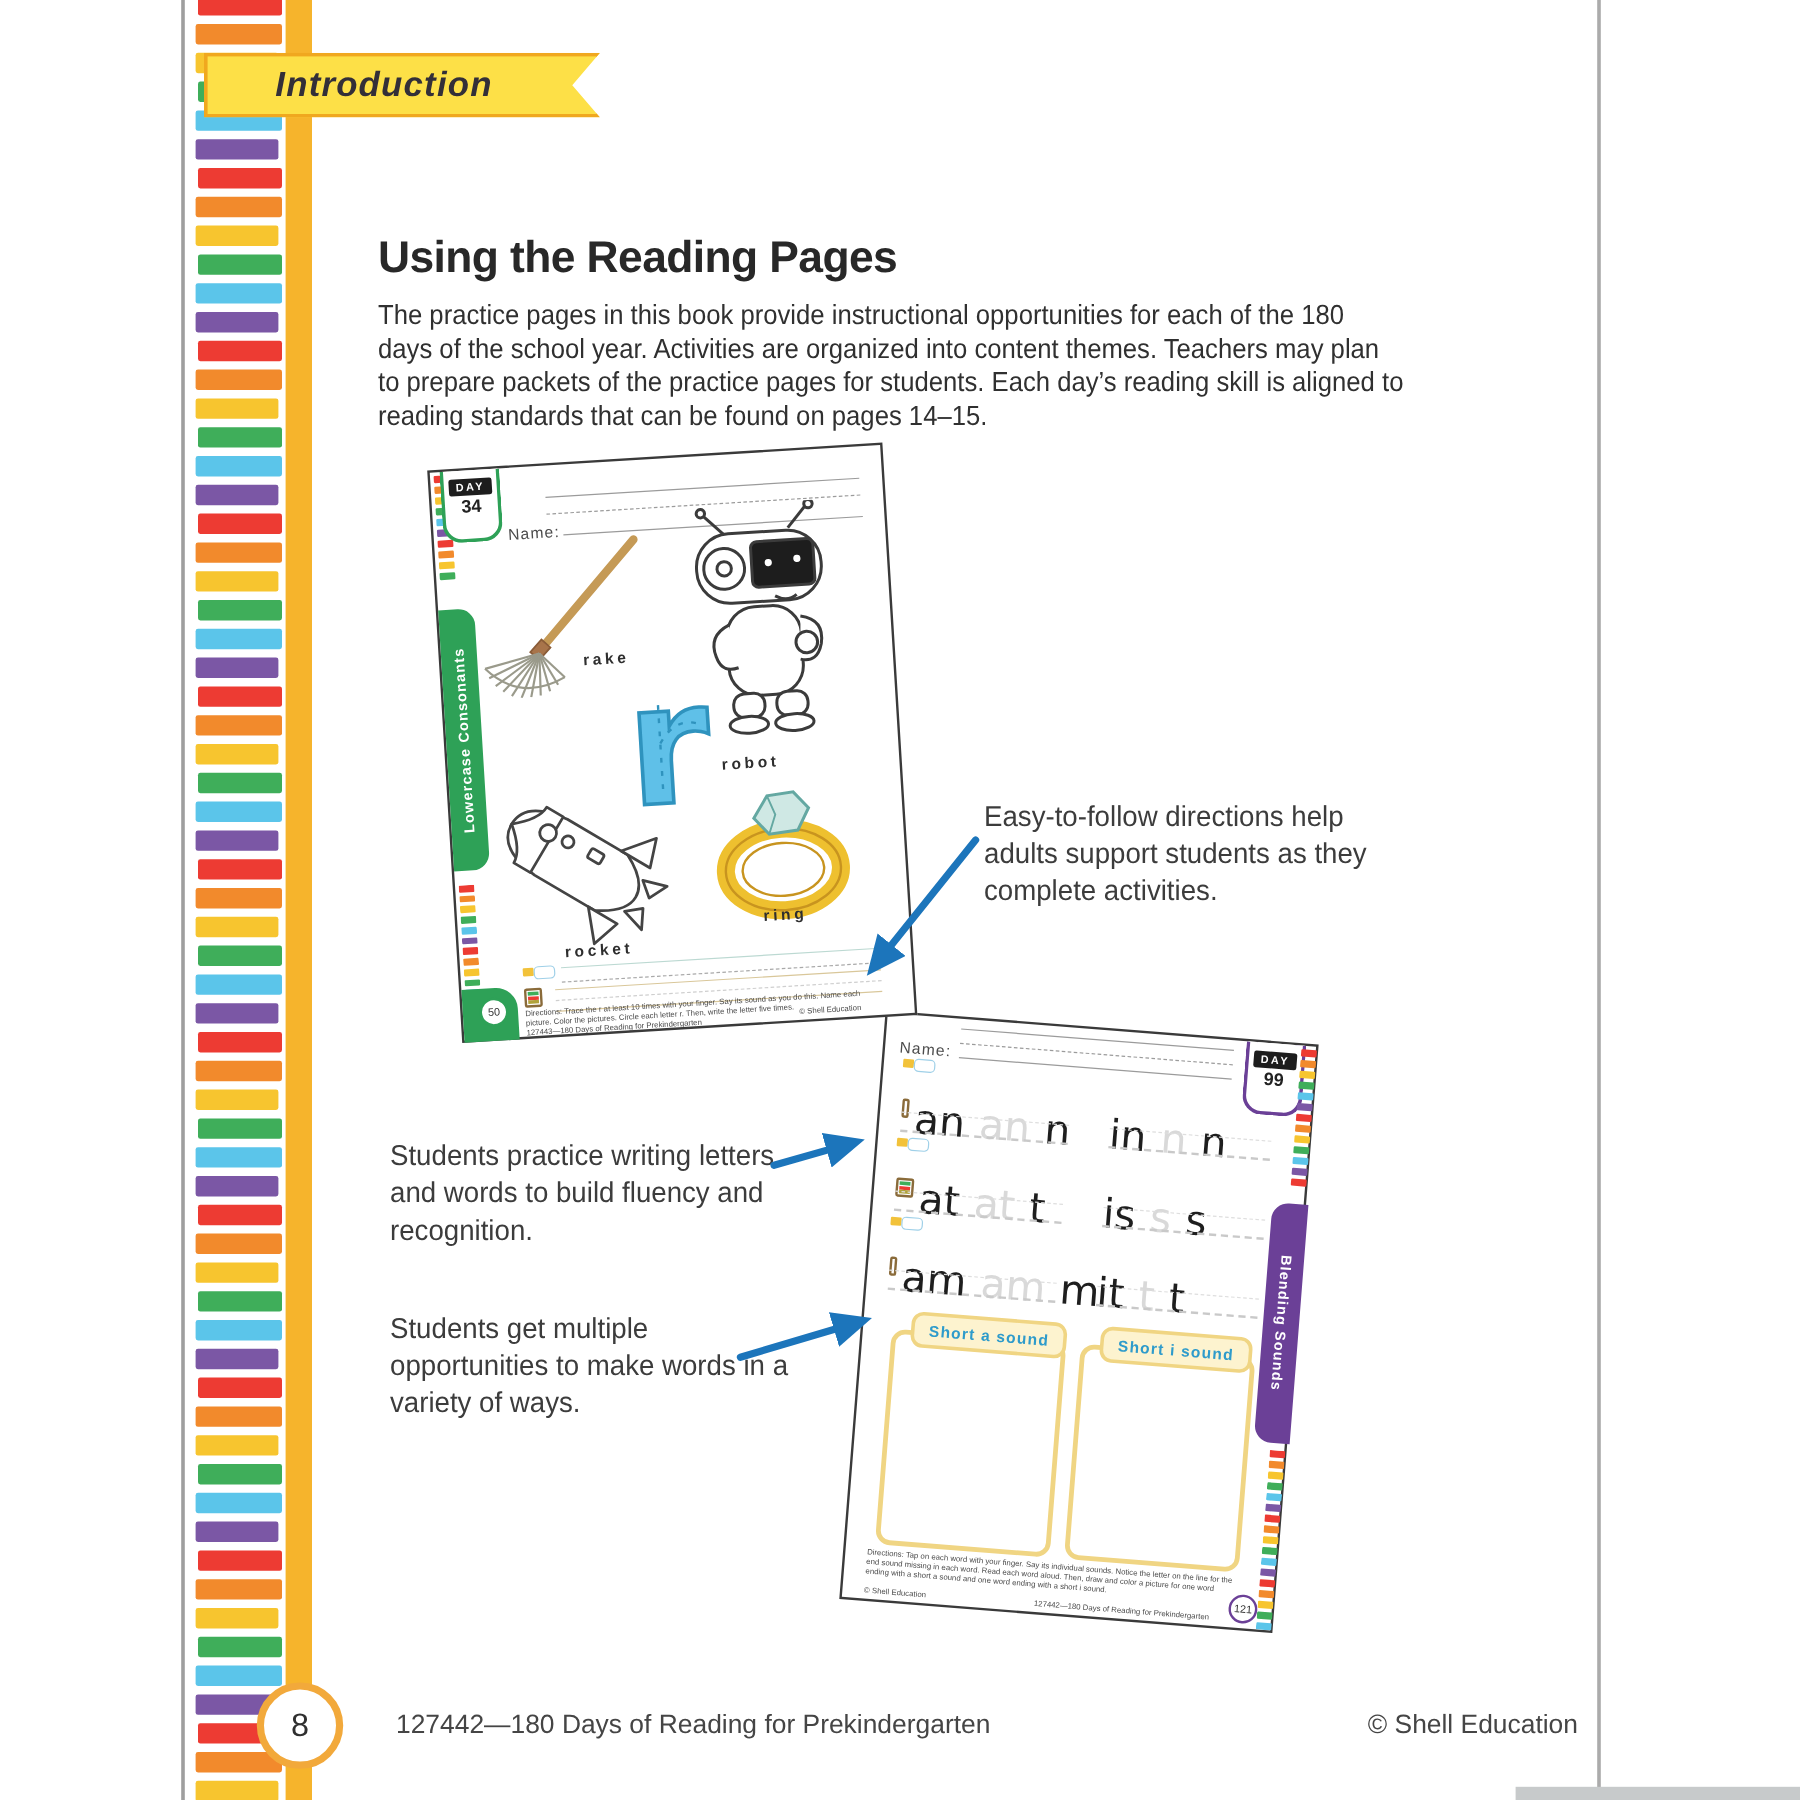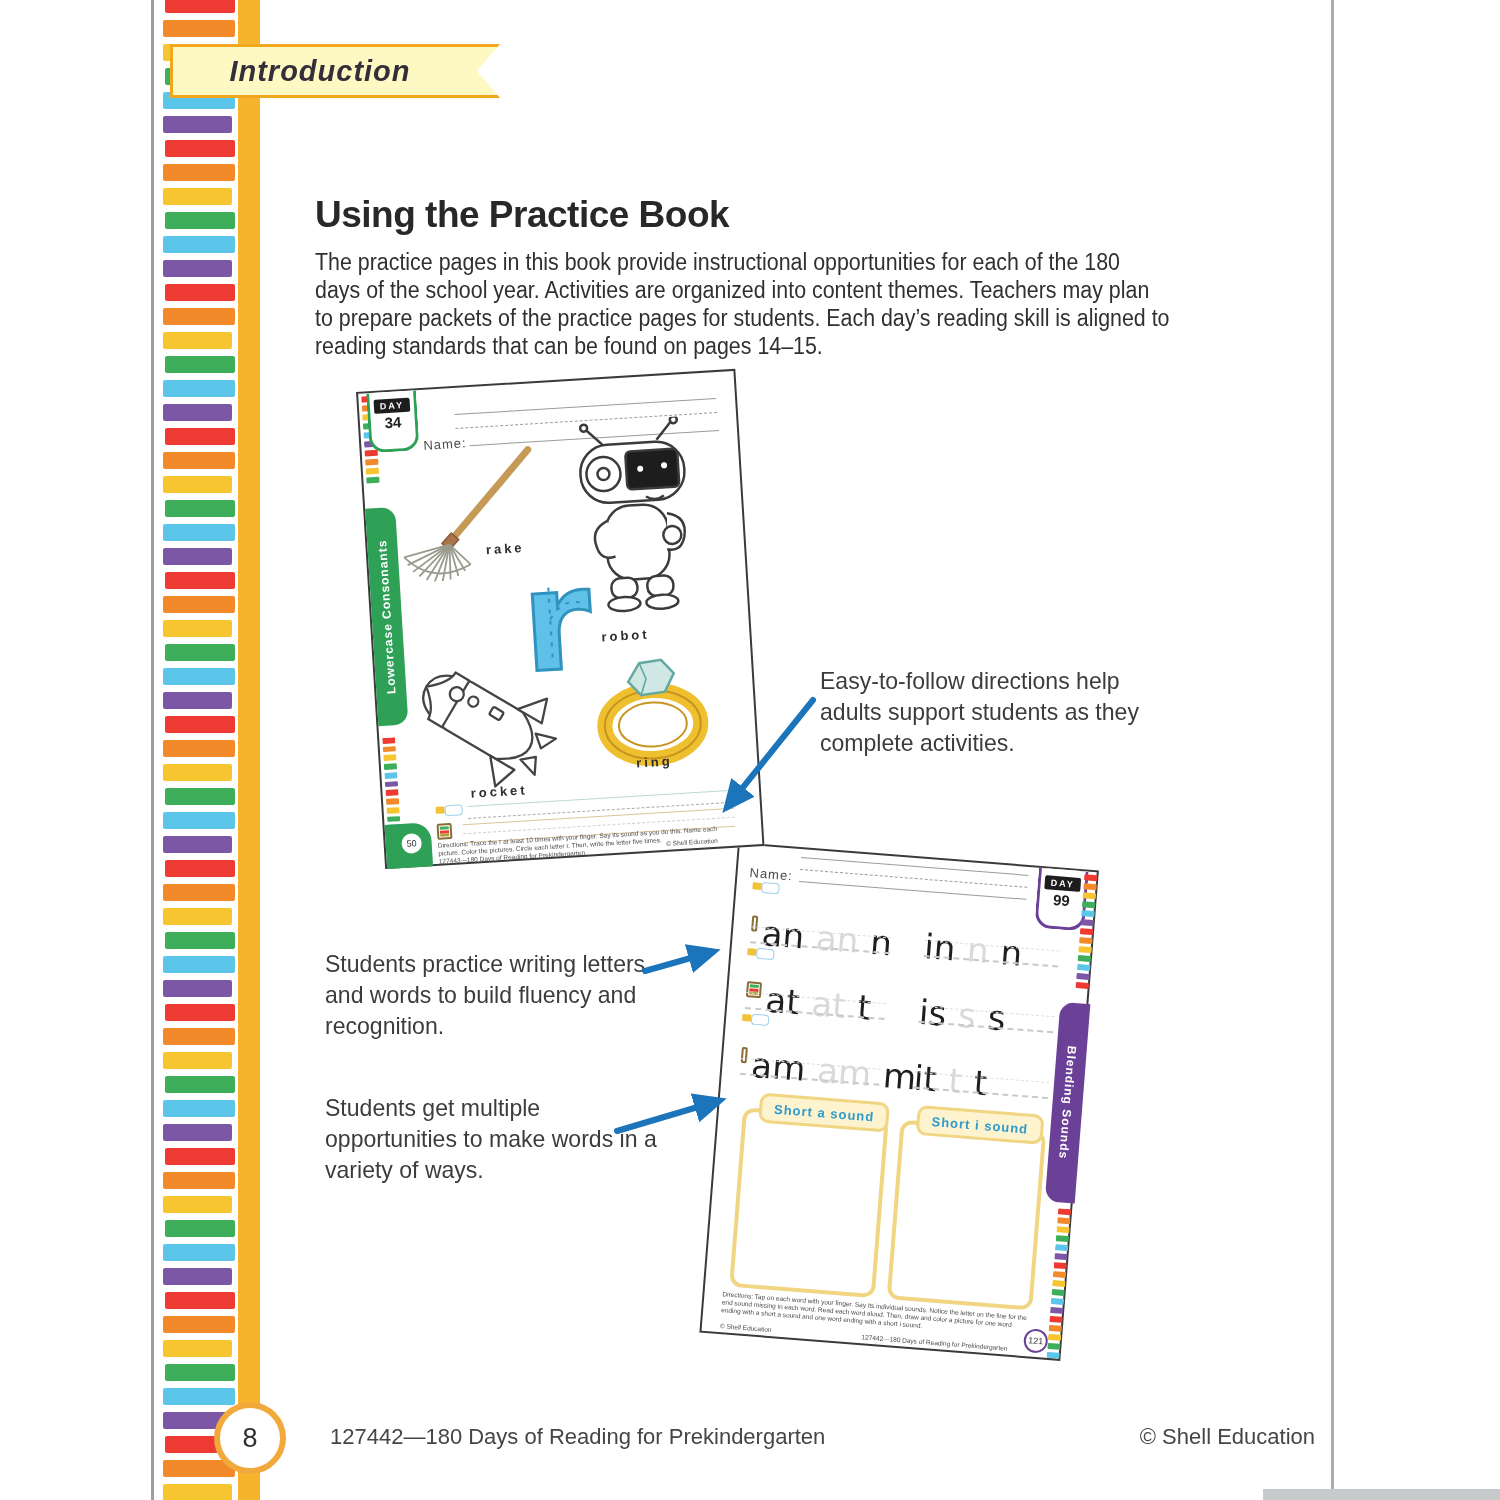--- a/index.html
+++ b/index.html
@@ -16,21 +16,21 @@
   #stripe-col{left:163px;top:-4px;width:72px;height:1510px;}
   .stripes{display:flex;flex-direction:column;gap:7px;}
   .stripes .stripe{height:17px;border-radius:2px;}
   .stripes .stripe:nth-child(3n){margin-right:3px;}
   .stripes .stripe:nth-child(3n+1){margin-left:2px;}
   .stripes.mini{gap:3px;}
   .stripes.mini .stripe{height:6px;border-radius:1px;margin:0!important;}
   #gold-bar{left:238px;top:0;width:22px;height:1500px;background:#f6b42c;}
 
   
-  #banner{left:170px;top:44px;width:330px;height:54px;background:#fef9c3;border:3px solid #f0a81f;
+  #banner{left:170px;top:44px;width:330px;height:54px;background:#fde047;border:3px solid #f0a81f;
           clip-path:polygon(0 0,100% 0,93% 50%,100% 100%,0 100%);
           display:flex;align-items:center;justify-content:center;box-sizing:border-box;}
   #banner span{font-size:29px;font-weight:bold;font-style:italic;color:#332f38;letter-spacing:1px;
                padding-right:30px;}
 
   
   #page-title{left:260px;top:112px;width:930px;text-align:center;color:#2d2d2d;}
   #page-title .big{font-size:57px;font-weight:800;letter-spacing:-1px;}
   #page-title .cont{font-size:26px;font-style:italic;font-weight:normal;margin-left:14px;}
   #section-heading{left:315px;top:194px;font-size:37px;font-weight:800;color:#282828;letter-spacing:-0.5px;}
@@ -176,21 +176,21 @@
       <div class="stripe" style="background: rgb(237, 59, 51);"></div>
       <div class="stripe" style="background: rgb(242, 138, 44);"></div>
       <div class="stripe" style="background: rgb(247, 197, 47);"></div>
     </div>
   <div class="abs" id="gold-bar"></div>
 
   <div class="abs" id="banner">
     <span>Introduction</span>
   </div>
 
-  <div class="abs" id="section-heading">Using the Practice Book</div>
+  <div class="abs" id="section-heading">Using the Reading Pages</div>
 
   <div class="abs" id="body-par">
     <div>The practice pages in this book provide instructional opportunities for each of the 180</div>
     <div>days of the school year.  Activities are organized into content themes.  Teachers may plan</div>
     <div>to prepare packets of the practice pages for students.  Each day’s reading skill is aligned to</div>
     <div>reading standards that can be found on pages 14–15.</div>
   </div>
 
   <div class="abs sheet" id="ws1">
 

